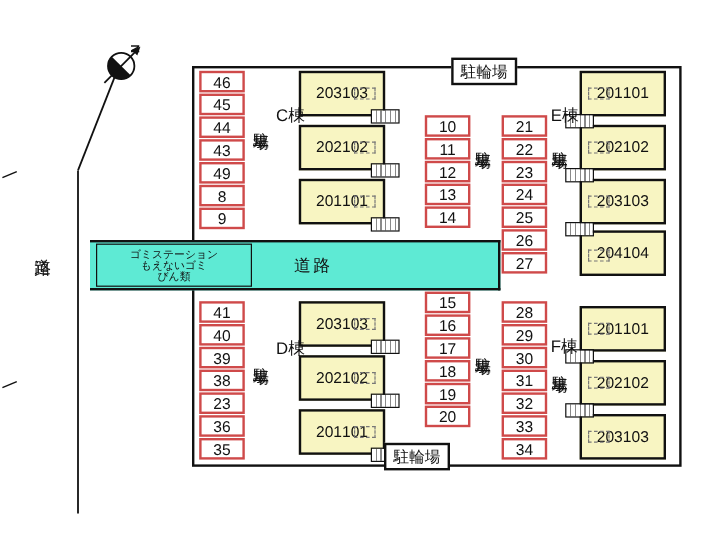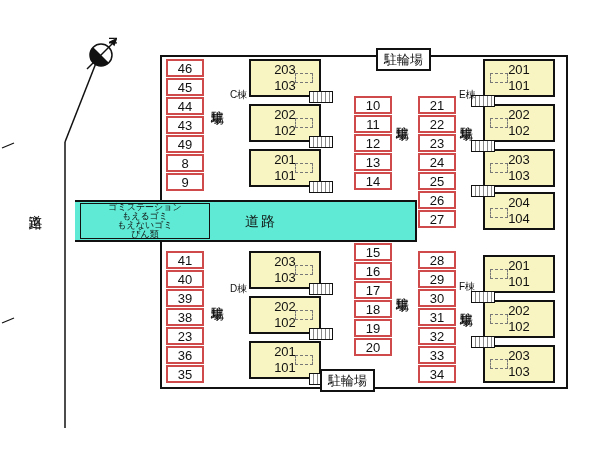--- a/index.html
+++ b/index.html
@@ -5,27 +5,27 @@
   *{margin:0;padding:0;box-sizing:border-box}
   html,body{background:#fff}
   body{font-family:"Liberation Sans","DejaVu Sans",sans-serif;color:#111}
   .stage{position:relative;width:600px;height:450px;background:#fff;overflow:hidden}
   .abs{position:absolute}
   .site{left:160px;top:55px;width:408px;height:334px;border:2px solid #111;background:#fff}
   .col{display:flex;flex-direction:column;gap:1px}
   .cell{width:38px;height:18px;border:2px solid var(--cell-border,#cf4a4a);background:#fff;
         font-size:13px;display:flex;align-items:center;justify-content:center}
   .unit{width:72px;height:38px;border:2px solid #111;background:var(--building-fill,#f8f5c2);
-        display:flex;flex-direction:column;align-items:center;justify-content:center;
+        display:flex;flex-direction:row;align-items:center;justify-content:center;
         font-size:13px;line-height:16px}
   .stair{width:24px;height:12px;border:1px solid #111;
          background:repeating-linear-gradient(90deg,#fff 0 3px,#8a8a8a 3px 4px)}
   .bal{width:18px;height:10px;border:1px dashed #777;background:transparent}
   .vlabel{writing-mode:vertical-rl;text-orientation:upright;font-size:13px;letter-spacing:1px}
-  .blabel{font-size:10px}
+  .blabel{font-size:14px}
   .road{left:75px;top:200px;width:342px;height:42px;border:2px solid #111;border-left:none;
         background:#5eead4;z-index:6}
   .roadlabel{font-size:14px;letter-spacing:2px}
   .garbage{left:5px;top:1px;width:130px;height:36px;border:1px solid #111;font-size:9px;
            line-height:9px;text-align:center;display:flex;flex-direction:column;justify-content:center}
   .bike{border:2px solid #111;background:#fff;font-size:13px;line-height:17px;padding:1px 6px;z-index:7}
   svg{display:block}
 </style>
 </head>
 <body>
@@ -198,21 +198,20 @@
   <div class="abs vlabel" style="left:208px;top:100px">駐車場</div>
   <div class="abs vlabel" style="left:393px;top:116px">駐車場</div>
   <div class="abs vlabel" style="left:457px;top:116px">駐車場</div>
   <div class="abs vlabel" style="left:208px;top:296px">駐車場</div>
   <div class="abs vlabel" style="left:393px;top:287px">駐車場</div>
   <div class="abs vlabel" style="left:457px;top:302px">駐車場</div>
 
   <div class="abs road">
     <div class="abs garbage">
       <div>ゴミステーション</div>
-      <div>もえるゴミ</div>
       <div>もえないゴミ</div>
       <div>びん類</div>
     </div>
     <div class="abs roadlabel" style="left:170px;top:11px">道路</div>
   </div>
 
   <div class="abs bike" style="left:376px;top:48px">駐輪場</div>
   <div class="abs bike" style="left:320px;top:369px">駐輪場</div>
 
 </div>

